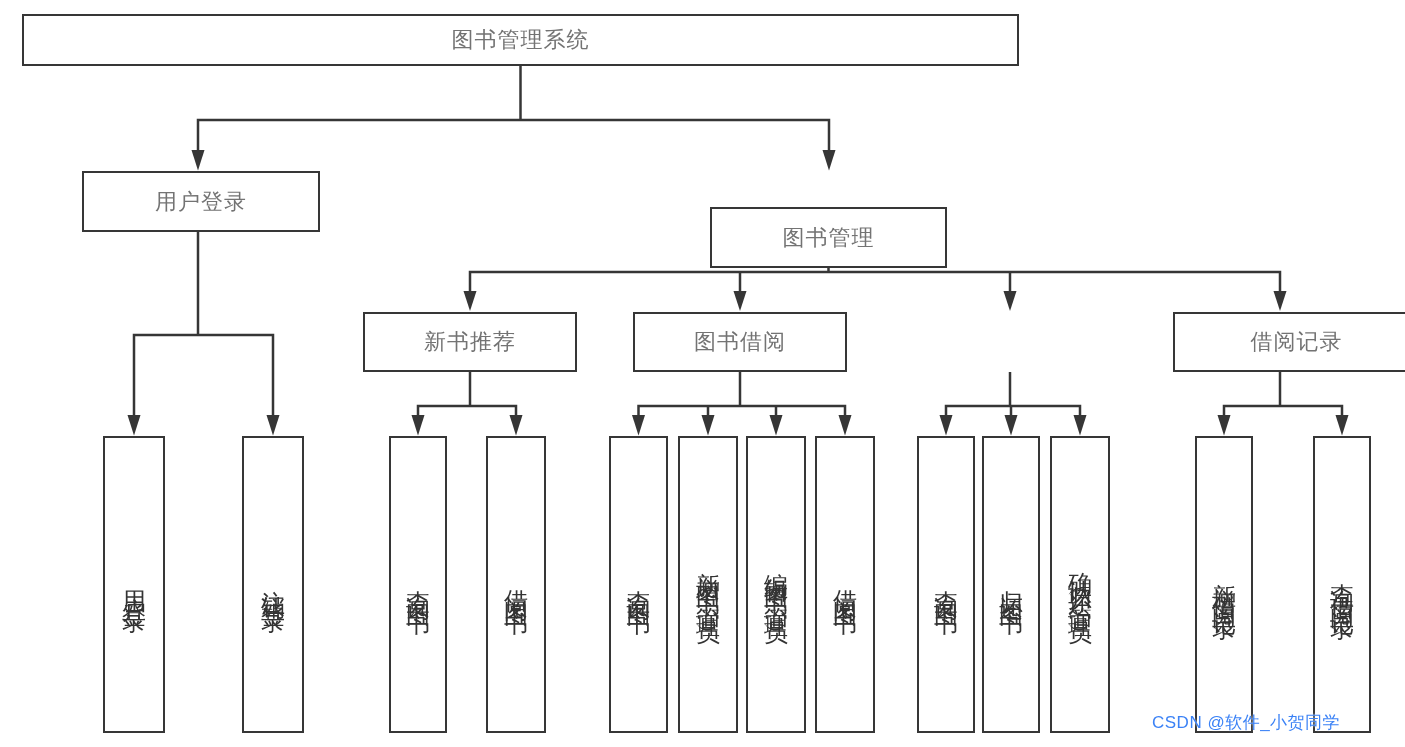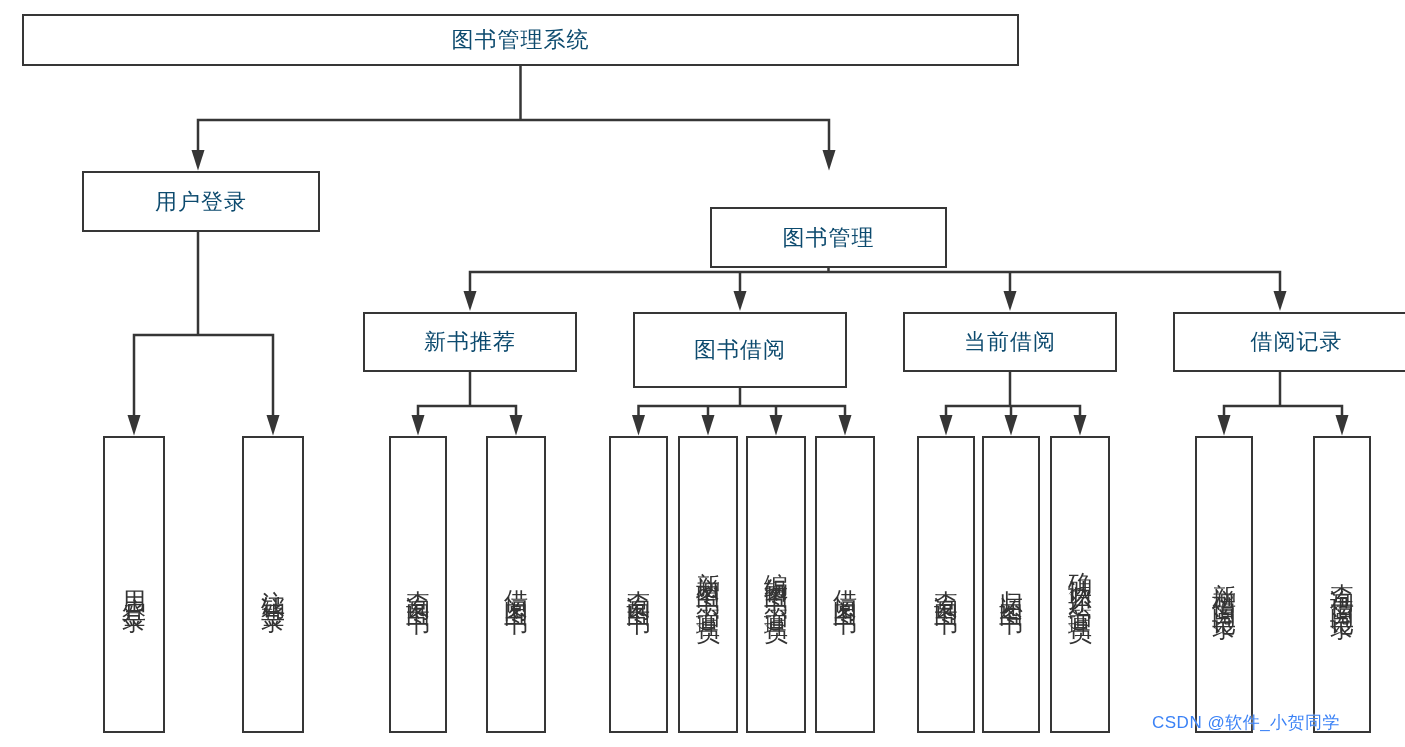--- a/index.html
+++ b/index.html
@@ -29,21 +29,21 @@
   .node {
     position: absolute;
     box-sizing: border-box;
     border: 2.5px solid #363636;
     background: #ffffff;
     display: flex;
     align-items: center;
     justify-content: center;
     font-size: 22px;
     letter-spacing: 1px;
-    color: #0c4a6e;
+    color: #737373;
     white-space: nowrap;
   }
   .leaf {
     position: absolute;
     box-sizing: border-box;
     border: 2.5px solid #363636;
     background: #ffffff;
     top: 436px;
     height: 297px;
     display: flex;
@@ -134,25 +134,22 @@
   <div class="node" style="left:82px; top:171px; width:238px; height:61px;">
     <span>用户登录</span>
   </div>
   <div class="node" style="left:710px; top:171px; width:237px; height:61px;margin-top:36px;">
     <span>图书管理</span>
   </div>
 
   <div class="node" style="left:363px; top:312px; width:214px; height:60px;">
     <span>新书推荐</span>
   </div>
-  <div class="node" style="left:633px; top:312px; width:214px; height:76px;">
+  <div class="node" style="left:633px; top:312px; width:214px; height:60px;">
     <span>图书借阅</span>
-  </div>
-  <div class="node" style="left:903px; top:312px; width:214px; height:60px;">
-    <span>当前借阅</span>
   </div>
   <div class="node" style="left:1173px; top:312px; width:247px; height:60px;">
     <span>借阅记录</span>
   </div>
 
   <div class="leaf" style="left:103px; width:62px;">
     <span class="vtext">用户登录</span>
   </div>
   <div class="leaf" style="left:242px; width:62px;">
     <span class="vtext">注销登录</span>

